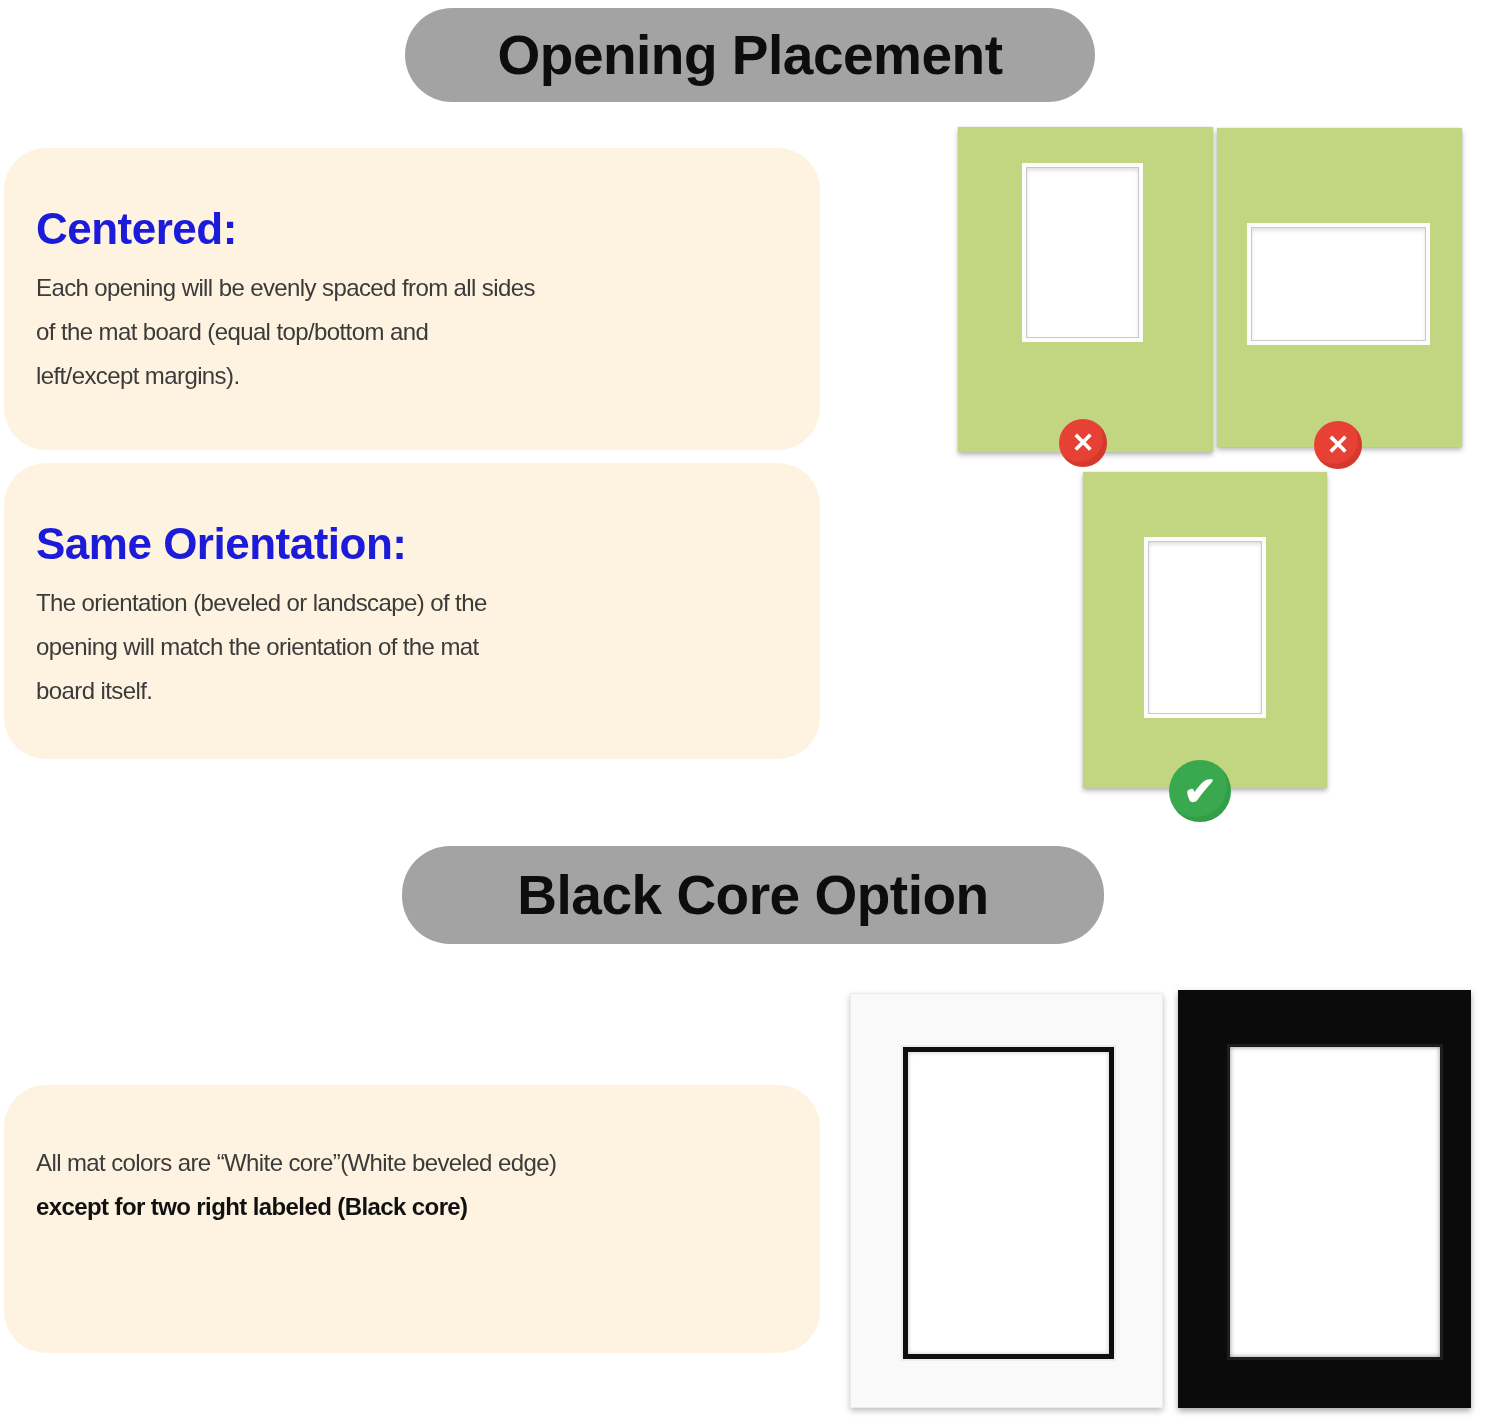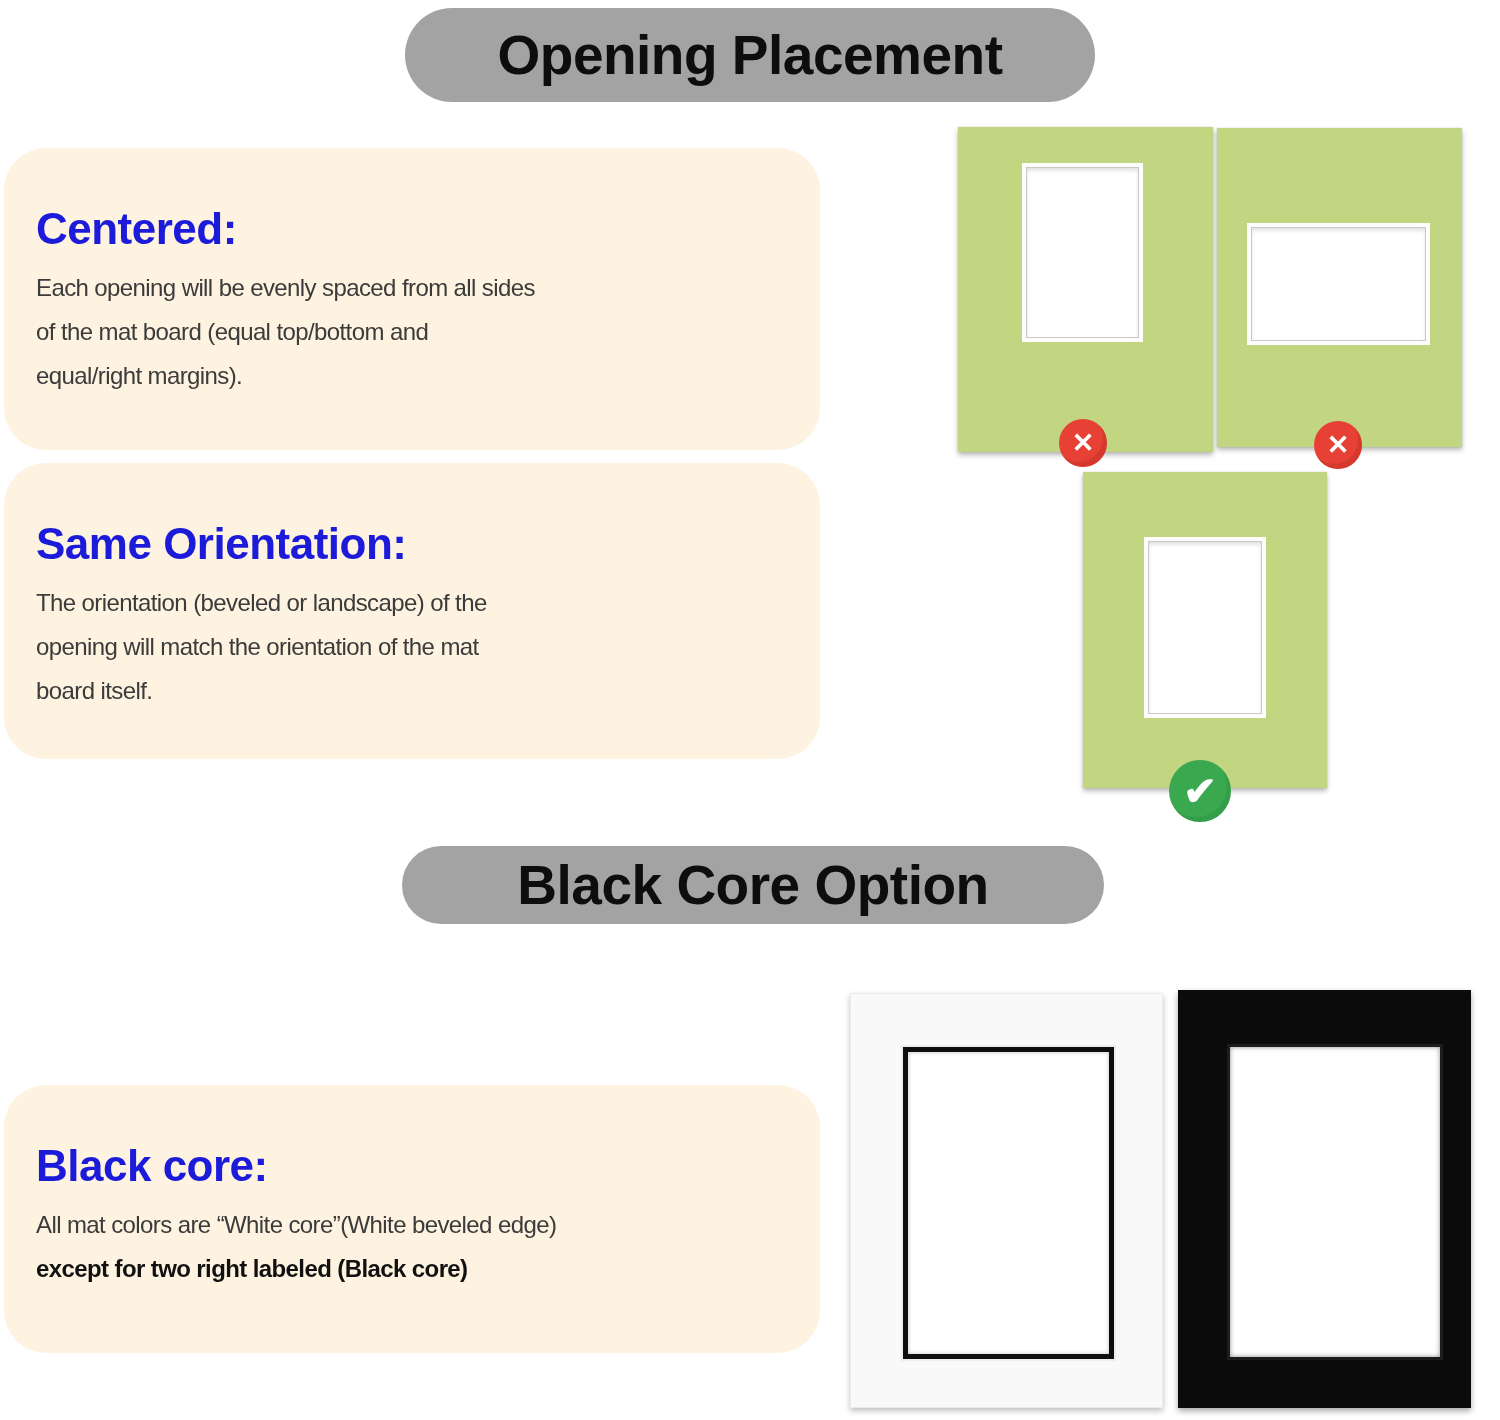--- a/index.html
+++ b/index.html
@@ -15,21 +15,21 @@
   
   .pill {
     background: #a3a3a3;
     border-radius: 48px;
     display: flex; align-items: center; justify-content: center;
     color: #0d0d0d;
     font-size: 55px; font-weight: bold;
     letter-spacing: -0.5px;
   }
   #pill-opening { left: 405px; top: 8px; width: 690px; height: 94px; }
-  #pill-blackcore { left: 402px; top: 846px; width: 702px; height: 78px; }
+  #pill-blackcore { left: 402px; top: 846px; width: 702px; height: 98px; }
 
   
   .note {
     background: #fdf3e0;
     border-radius: 42px;
     padding: 56px 30px 0 32px;
   }
   #note-centered    { left: 4px; top: 148px; width: 816px; height: 302px; }
   #note-orientation { left: 4px; top: 463px; width: 816px; height: 296px; }
   #note-blackcore   { left: 4px; top: 1085px; width: 816px; height: 268px; }
@@ -117,21 +117,21 @@
 <body>
 
 <div class="abs pill" id="pill-opening">
   <span>Opening Placement</span>
 </div>
 
 <div class="abs note" id="note-centered">
   <div class="note-title">Centered:</div>
   <div class="note-line">Each opening will be evenly spaced from all sides</div>
   <div class="note-line">of the mat board (equal top/bottom and</div>
-  <div class="note-line">equal/right margins).</div>
+  <div class="note-line">left/except margins).</div>
 </div>
 
 <div class="abs note" id="note-orientation">
   <div class="note-title">Same Orientation:</div>
   <div class="note-line">The orientation (beveled or landscape) of the</div>
   <div class="note-line">opening will match the orientation of the mat</div>
   <div class="note-line">board itself.</div>
 </div>
 
 <div class="abs mat-green" id="mat-offcenter">
@@ -154,21 +154,20 @@
 </div>
 <div class="abs badge success" id="badge-check">
   <span>✔</span>
 </div>
 
 <div class="abs pill" id="pill-blackcore">
   <span>Black Core Option</span>
 </div>
 
 <div class="abs note" id="note-blackcore">
-  <div class="note-title">Black core:</div>
   <div class="note-line">All mat colors are “White core”(White beveled edge)</div>
   <div class="note-line bold">except for two right labeled (Black core)</div>
 </div>
 
 <div class="abs" id="mat-whitecore">
   <div class="opening-blackcore"></div>
 </div>
 
 <div class="abs" id="mat-blackcore">
   <div class="opening-plain"></div>

